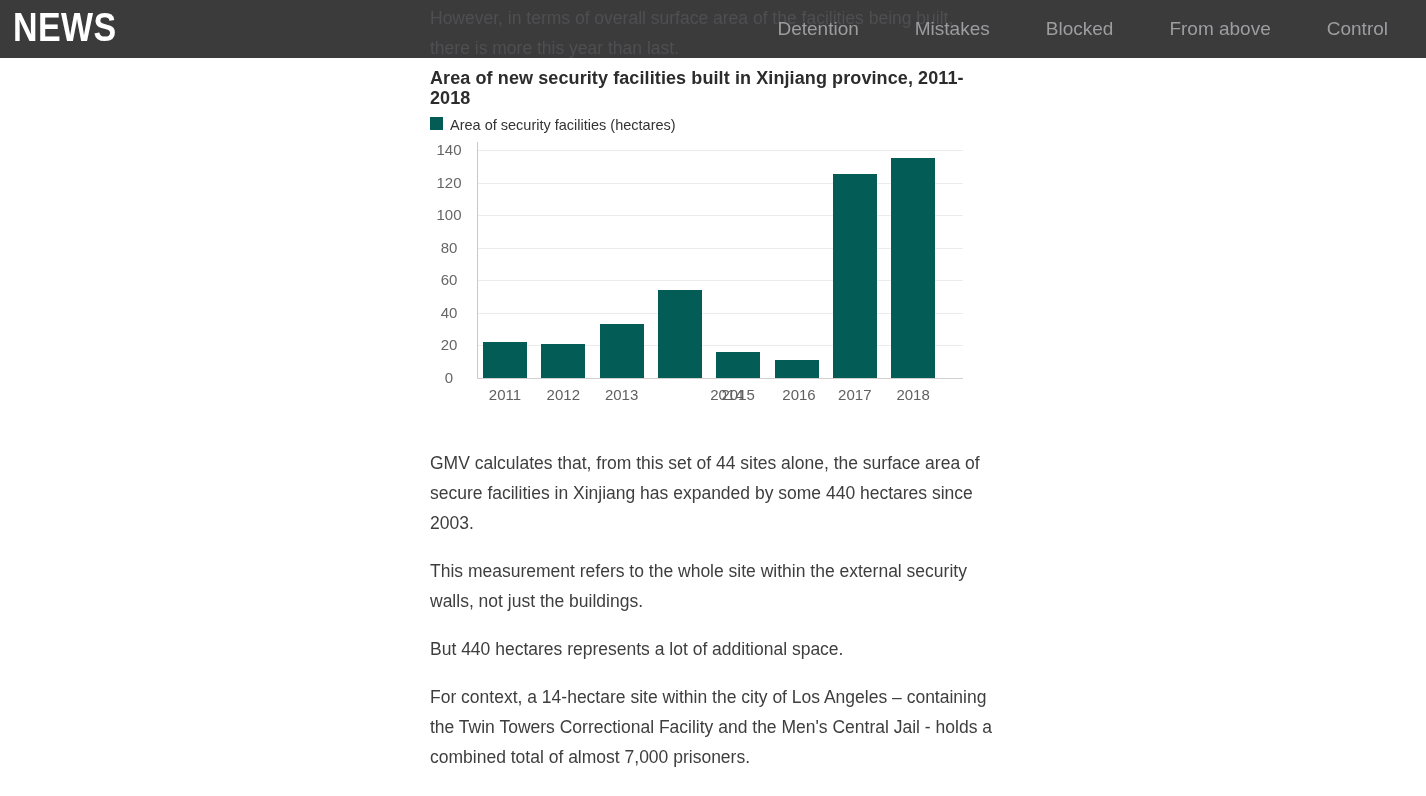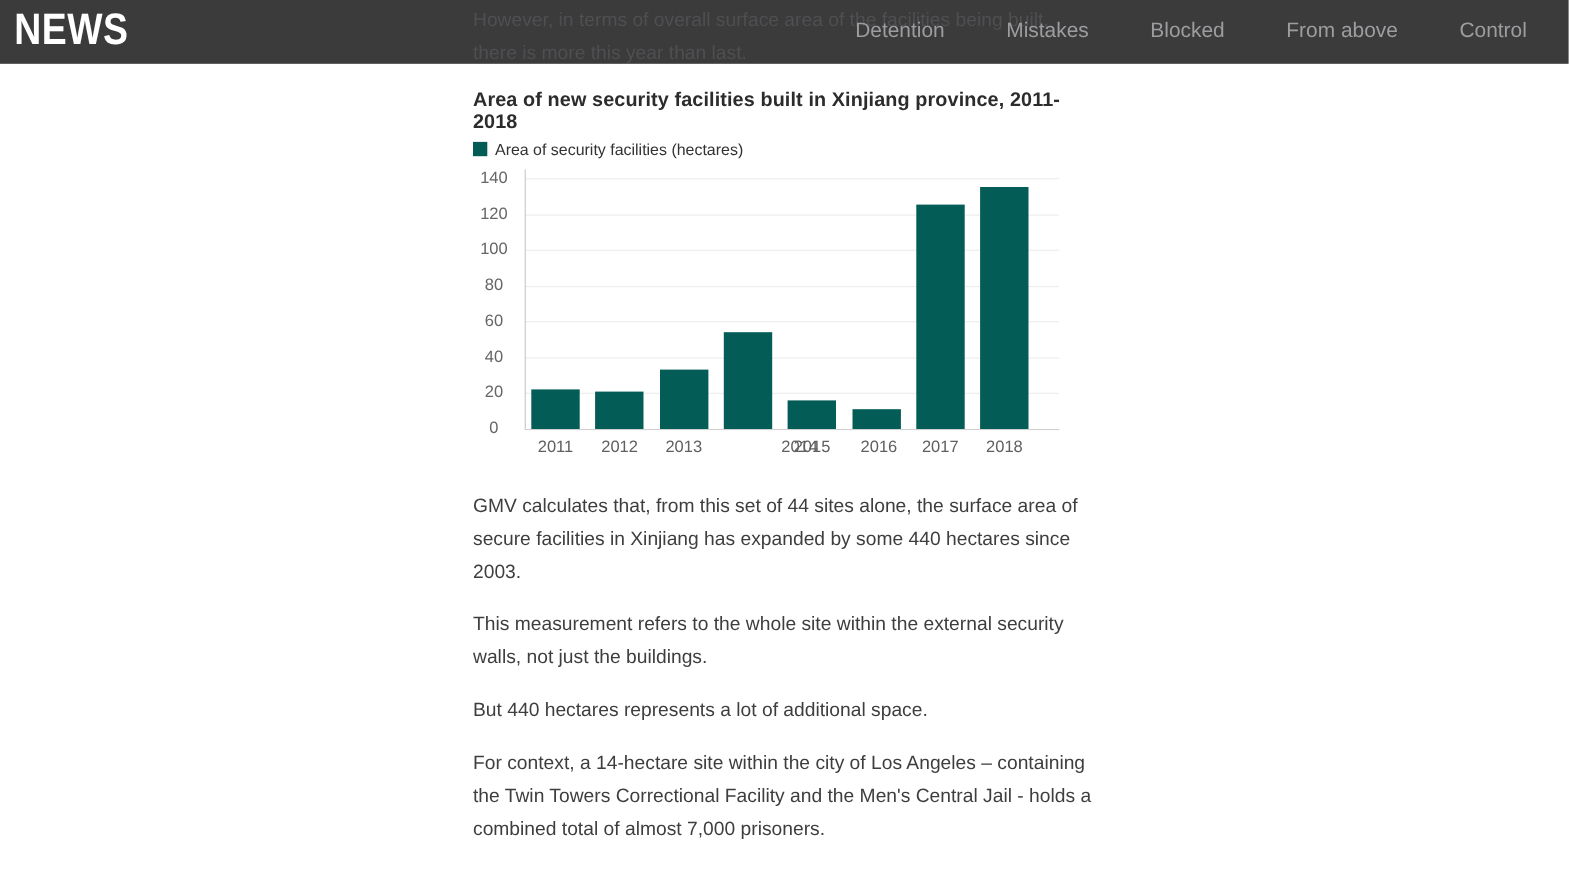--- a/index.html
+++ b/index.html
@@ -35,42 +35,42 @@
   }
   .nav-item.active { color:#ffffff; }
   .nav-item .indicator {
     position:absolute; left:0; right:0; bottom:0; height:5px;
   }
 
   
   .content { position:absolute; left:430px; top:58px; width:565px; }
 
   .chart-title {
-    margin-top:22px; font-size:18px; font-weight:bold;
+    margin-top:10px; font-size:18px; font-weight:bold;
     color:#2c2c2c; line-height:20px; letter-spacing:0.1px;
   }
   .legend { margin-top:9px; display:flex; align-items:flex-start; gap:7px; }
   .legend-swatch { width:13px; height:13px; flex:0 0 auto; }
   .legend-label { font-size:14.5px; color:#333333; }
 
   .plot { position:relative; margin-top:9px; height:262px; width:533px; }
   .gridline { position:absolute; left:47px; width:486px; height:1px; background:#ececec; }
   .gridline.baseline { background:#d0d0d0; }
   .y-axis-line { position:absolute; left:47px; top:0; width:1px; height:236px; background:#c8c8c8; }
   .y-label {
     position:absolute; left:0; width:38px; text-align:center;
     font-size:15px; color:#666666; line-height:16px;
   }
   .bar { position:absolute; width:44px; }
   .x-label {
     position:absolute; top:244px; transform:translateX(-50%);
     font-size:15px; color:#606060;
   }
 
-  .article { margin-top:28px; }
+  .article { margin-top:44px; }
   .article p {
     margin:0 0 18px 0; font-size:17.5px; line-height:30px; color:#3e3e3e;
   }
 </style>
 </head>
 <body>
 
 <div class="header">
   <div class="ghost-text">However, in terms of overall surface area of the facilities being built, there is more this year than last.</div>
   <div class="logo">NEWS</div>

